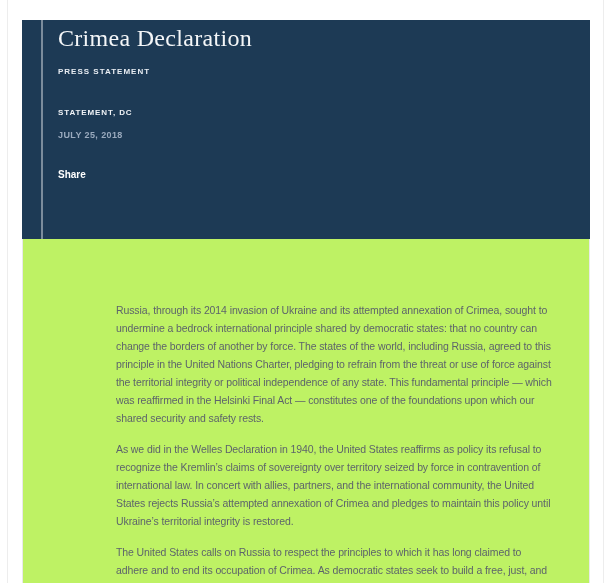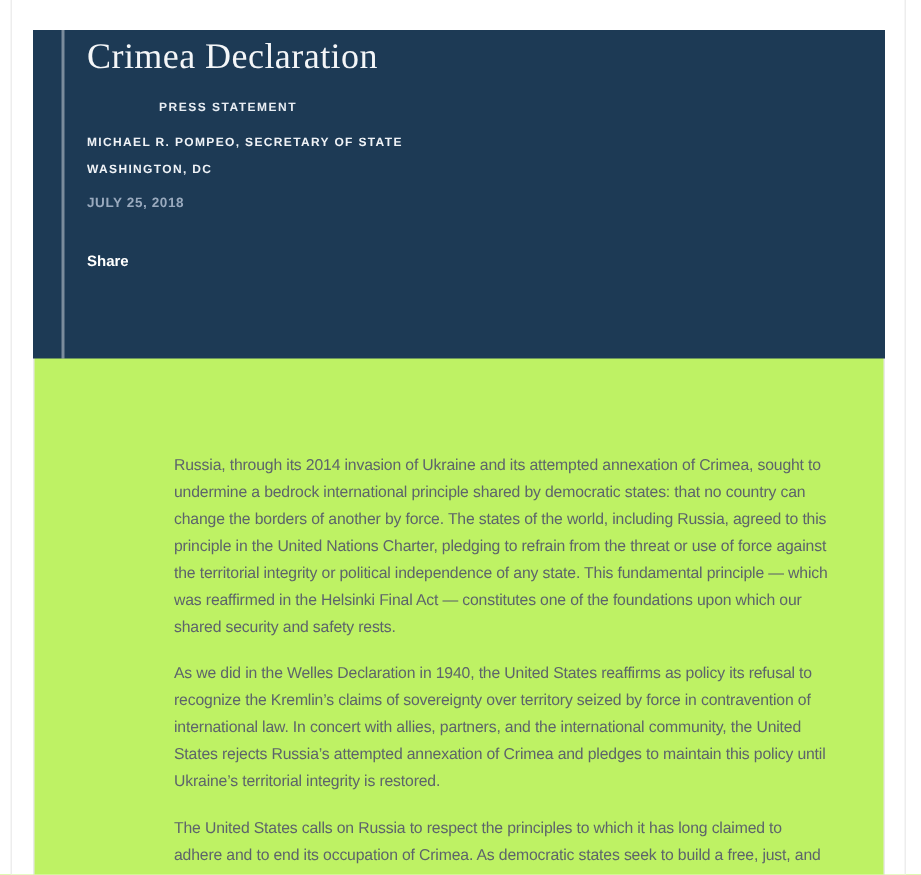--- a/index.html
+++ b/index.html
@@ -45,21 +45,20 @@
     font-size: 24px;
     line-height: 1.25;
     letter-spacing: 0.3px;
     color: #f4f6f8;
   }
   .hero-kicker {
     position: absolute; left: 36px; top: 47px;
     font-size: 8px; font-weight: 700;
     letter-spacing: 1px;
     color: #e8edf3;
-    margin-left: 48px;
   }
   .hero-byline {
     position: absolute; left: 36px; top: 70px;
     font-size: 8px; font-weight: 700;
     letter-spacing: 0.9px;
     color: #f0f3f7;
   }
   .hero-location {
     position: absolute; left: 36px; top: 88px;
     font-size: 8px; font-weight: 700;
@@ -93,22 +92,21 @@
 </head>
 <body>
 
 <div class="outer">
   <div class="card">
 
     <header class="hero">
       <div class="hero-accent"></div>
       <h1 class="hero-title">Crimea Declaration</h1>
       <div class="hero-kicker">PRESS STATEMENT</div>
-      <div class="hero-byline">MICHAEL R. POMPEO, SECRETARY OF STATE</div>
-      <div class="hero-location">WASHINGTON, DC</div>
+      <div class="hero-location">STATEMENT, DC</div>
       <div class="hero-date">JULY 25, 2018</div>
       <div class="hero-share">Share</div>
     </header>
 
     <main class="article-body">
       <p>Russia, through its 2014 invasion of Ukraine and its attempted annexation of Crimea, sought to undermine a bedrock international principle shared by democratic states: that no country can change the borders of another by force. The states of the world, including Russia, agreed to this principle in the United Nations Charter, pledging to refrain from the threat or use of force against the territorial integrity or political independence of any state. This fundamental principle — which was reaffirmed in the Helsinki Final Act — constitutes one of the foundations upon which our shared security and safety rests.</p>
       <p>As we did in the Welles Declaration in 1940, the United States reaffirms as policy its refusal to recognize the Kremlin’s claims of sovereignty over territory seized by force in contravention of international law. In concert with allies, partners, and the international community, the United States rejects Russia’s attempted annexation of Crimea and pledges to maintain this policy until Ukraine’s territorial integrity is restored.</p>
       <p>The United States calls on Russia to respect the principles to which it has long claimed to adhere and to end its occupation of Crimea. As democratic states seek to build a free, just, and prosperous world, we must uphold our commitment to the international principle of sovereign equality and respect the territorial integrity of other states. Through its actions, Russia has acted in a manner unworthy of a great nation and has chosen to isolate itself from the international community.</p>
     </main>
 

